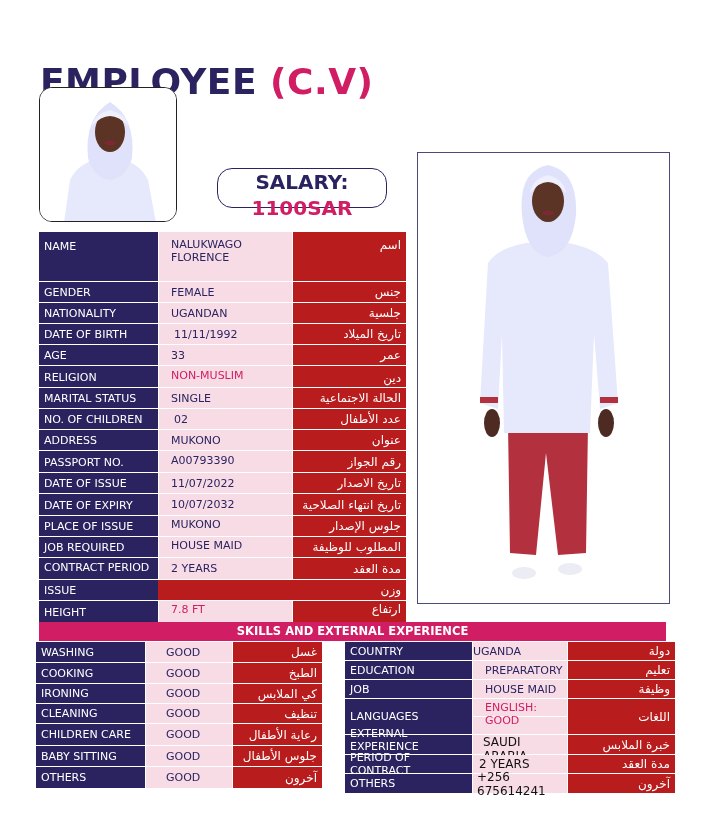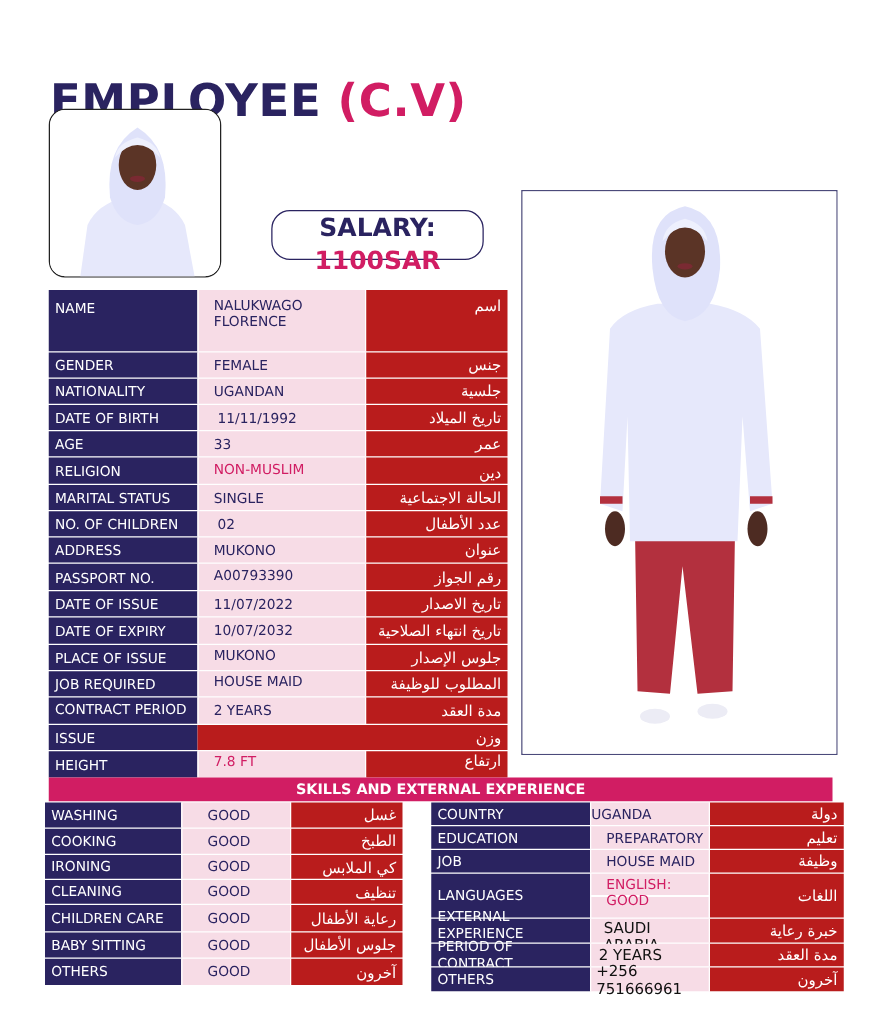--- a/index.html
+++ b/index.html
@@ -226,25 +226,25 @@
     <div class="c-ar">وظيفة</div>
   </div>
   <div class="row" style="height:36px">
     <div class="c-lab">LANGUAGES</div>
     <div class="c-val pink" style="padding-left:12px;align-items:flex-start;padding-top:2px;background:linear-gradient(#f7dce6 0 17px,#fff 17px 18.5px,#f7dce6 18.5px)">ENGLISH: GOOD</div>
     <div class="c-ar">اللغات</div>
   </div>
   <div class="row" style="height:20px">
     <div class="c-lab" style="align-items:flex-end;padding-bottom:1px">EXTERNAL EXPERIENCE</div>
     <div class="c-val" style="padding-left:10px;font-size:12px;color:#111;align-items:flex-start">SAUDI ARABIA</div>
-    <div class="c-ar">خبرة رعاية</div>
+    <div class="c-ar">خبرة الملابس</div>
   </div>
   <div class="row" style="height:19px">
     <div class="c-lab">PERIOD OF CONTRACT</div>
     <div class="c-val" style="padding-left:6px;font-size:12px;color:#111">2 YEARS</div>
     <div class="c-ar">مدة العقد</div>
   </div>
   <div class="row" style="border-bottom:none">
     <div class="c-lab">OTHERS</div>
-    <div class="c-val" style="padding-left:4px;font-size:12px;color:#111">+256 751666961</div>
+    <div class="c-val" style="padding-left:4px;font-size:12px;color:#111">+256 675614241</div>
     <div class="c-ar">آخرون</div>
   </div>
 </div>
 
 </body></html>

